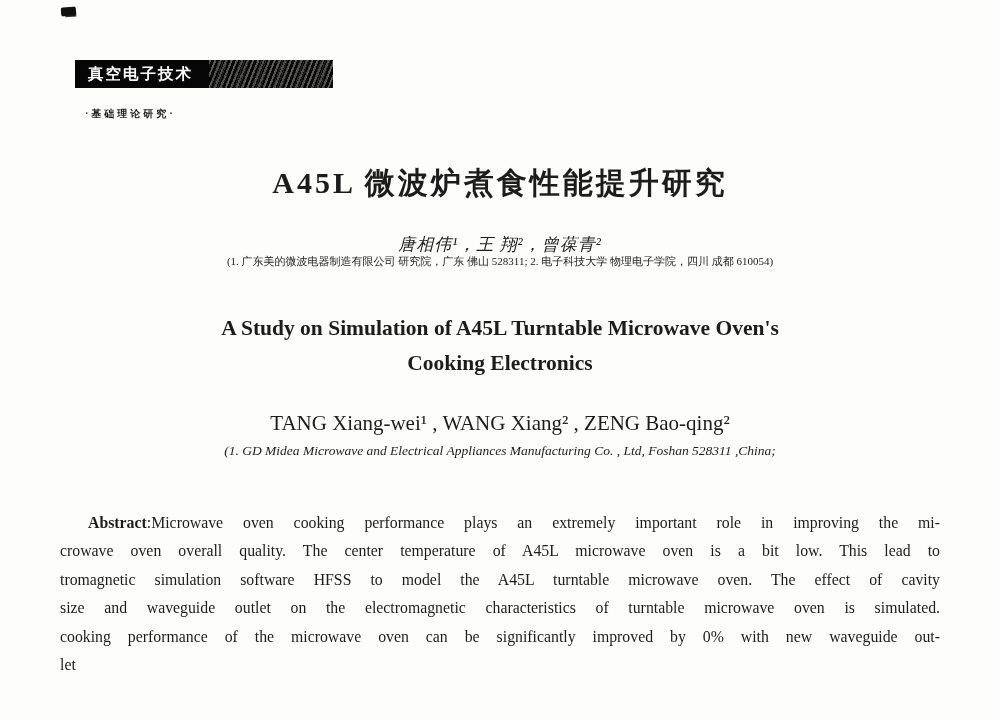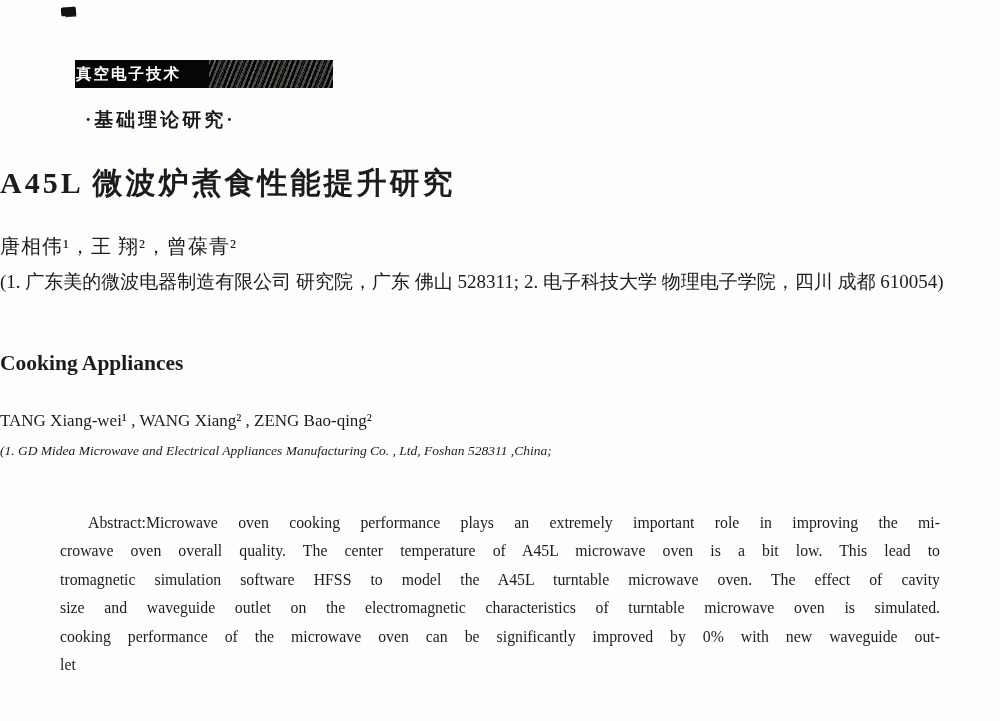--- a/index.html
+++ b/index.html
@@ -27,74 +27,75 @@
   
   .banner {
     position:absolute; top:60px; left:75px;
     width:258px; height:28px;
     background:#060606;
     color:#ffffff;
     font-family:"Liberation Sans", sans-serif;
     font-weight:bold;
     font-size:15.5px;
     line-height:28px;
-    padding-left:1px;
+    padding-left:13px;
     letter-spacing:2px;
     overflow:hidden;
   }
   .banner::after {
     content:"";
     position:absolute; top:0; right:0;
     width:48%; height:100%;
     background:
       repeating-linear-gradient(112deg,
         rgba(190,188,178,0.38) 0 2px,
         rgba(0,0,0,0) 2px 5px),
       repeating-linear-gradient(-70deg,
         rgba(140,138,128,0.25) 0 1px,
         rgba(0,0,0,0) 1px 4px);
   }
 
   .section-label {
     position:absolute; top:107px; left:85px;
     font-weight:bold;
-    font-size:19px;
+    font-size:10px;
     letter-spacing:3px;
   }
 
-  .centered { position:absolute; left:0; right:0; text-align:left; }
+  .centered { position:absolute; left:0; right:0; text-align:center; }
 
   .title-cn {
     top:163px;
     font-size:30px;
     font-weight:bold;
     letter-spacing:3px;
   }
 
   .authors-cn {
     top:233px;
-    font-size:20px;
+    font-size:17px;
     letter-spacing:1px;
+    font-style:italic;
   }
 
   .affil-cn {
-    top:269px;
-    font-size:19px;
+    top:254px;
+    font-size:11px;
   }
 
   .title-en {
     top:311px;
     font-size:21.5px;
     font-weight:bold;
     line-height:35px;
   }
 
   .authors-en {
     top:411px;
-    font-size:17px;
+    font-size:21px;
   }
 
   .affil-en {
     top:438px;
     font-size:13.5px;
     font-style:italic;
     line-height:26px;
   }
 
   .abstract {
@@ -103,21 +104,21 @@
     font-size:15.8px;
   }
   .abs-line {
     line-height:28.4px;
     text-align:justify;
     text-align-last:justify;
     white-space:nowrap; 
   }
   .abs-line.first { text-indent:28px; }
   .abs-line.last { text-align-last:left; white-space:normal; }
-  .abs-label { font-weight:normal; }
+  .abs-label { font-weight:bold; }
 </style>
 </head>
 <body>
 
 <div class="page">
 
   <div class="scan-artifact"></div>
 
   <div class="banner">
     <span>真空电子技术</span>
@@ -125,22 +126,22 @@
 
   <div class="section-label">·基础理论研究·</div>
 
   <h1 class="centered title-cn">A45L 微波炉煮食性能提升研究</h1>
 
   <div class="centered authors-cn">唐相伟¹，王  翔²，曾葆青²</div>
 
   <div class="centered affil-cn">(1. 广东美的微波电器制造有限公司 研究院，广东 佛山 528311; 2. 电子科技大学 物理电子学院，四川 成都 610054)</div>
 
   <h2 class="centered title-en">
-    <br>
-    <span>Cooking Appliances</span>
+    <span>A Study on Simulation of A45L Turntable Microwave Oven's</span><br>
+    <span>Cooking Electronics</span>
   </h2>
 
   <div class="centered authors-en">TANG Xiang-wei¹ , WANG Xiang² , ZENG Bao-qing²</div>
 
   <div class="centered affil-en">
     <span>(1. GD Midea Microwave and Electrical Appliances Manufacturing Co. , Ltd, Foshan 528311 ,China;</span><br>
   </div>
 
   <div class="abstract">
     <div class="abs-line first">

